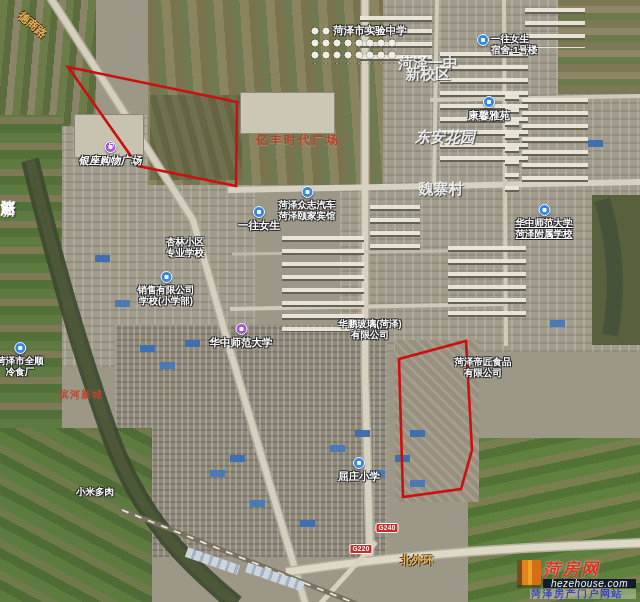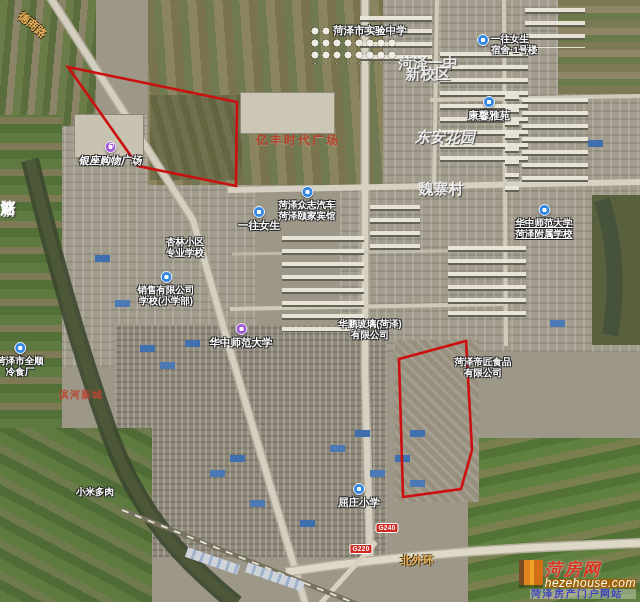--- a/index.html
+++ b/index.html
@@ -94,22 +94,22 @@
 
   
   #watermark{position:absolute;right:4px;bottom:3px;width:106px;opacity:.95;}
   .wm-top{display:flex;align-items:flex-end;justify-content:flex-end;font-style:italic;}
   .wm-icon{width:24px;height:28px;margin-right:2px;flex:none;background:
     linear-gradient(90deg,#7a4a20 0 20%,#e8851f 20% 45%,#f5a623 45% 62%,#d86f15 62% 100%);
     box-shadow:inset 0 -3px 0 rgba(40,80,30,.8);border-radius:1px;}
   .wm-col{display:flex;flex-direction:column;align-items:stretch;}
   .wm-title{font-size:17px;font-weight:bold;color:#e0301e;letter-spacing:2px;line-height:18px;
     text-shadow:0 0 2px rgba(255,255,255,.8);}
-  .wm-domain{background:#a16207;color:#fff;font-size:12px;line-height:9px;text-align:center;
-    letter-spacing:.5px;border-radius:1px;padding:0 0;}
+  .wm-domain{background:#0f172a;color:#fff;font-size:10px;line-height:9px;text-align:center;
+    letter-spacing:.5px;border-radius:1px;padding:0 8px;}
   .wm-tagline{margin-top:1px;font-size:10px;font-weight:bold;color:#4040c8;text-align:left;
     letter-spacing:1.5px;background:rgba(255,255,255,.35);padding:0 1px;line-height:10px;}
 </style>
 </head>
 <body>
 
 <div id="stage">
 
   <div class="patch urb" id="u-right"></div>
   <div class="patch urb" id="u-mid"></div>
@@ -228,21 +228,21 @@
       <div class="map-label lw sm" style="left: 483px; top: 356px; transform: translateX(-50%);"><span><div>菏泽帝匠食品</div><div>有限公司</div></span></div>
       <div class="map-label lw sm col" style="left: 20px; top: 342px; transform: translateX(-50%);">
         <span class="poi poi-blue"></span>
         <span>
           <div>菏泽市全顺</div>
           <div>冷食厂</div>
         </span>
       </div>
       <div class="map-label lr-md" style="left: 81px; top: 388px; transform: translateX(-50%);"><span><div>滨河新城</div></span></div>
       <div class="map-label lw sm" style="left: 95px; top: 486px; transform: translateX(-50%);"><span><div>小米多肉</div></span></div>
-      <div class="map-label lw col" style="left: 359px; top: 483px; transform: translateX(-50%); justify-content: space-between;">
+      <div class="map-label lw col" style="left: 359px; top: 457px; transform: translateX(-50%); justify-content: space-between;">
         <span class="poi poi-blue"></span>
         <span>
           <div>屈庄小学</div>
         </span>
       </div>
       <div class="map-label lroad" style="left: 417px; top: 553px; transform: translateX(-50%);"><span><div>北外环</div></span></div>
       <div class="map-label lroad sm" style="left: 40px; top: 10px; transform-origin: left top; transform: translateX(-50%) rotate(40deg);"><span><div>德商路</div></span></div>
       <div class="map-label lf" style="left: 3px; top: 188px; writing-mode: vertical-rl;"><span><div>洙赵新河</div></span></div>
       <span class="road-badge" style="left: 387px; top: 523px;">G240</span>
       <span class="road-badge" style="left: 361px; top: 544px;">G220</span>

